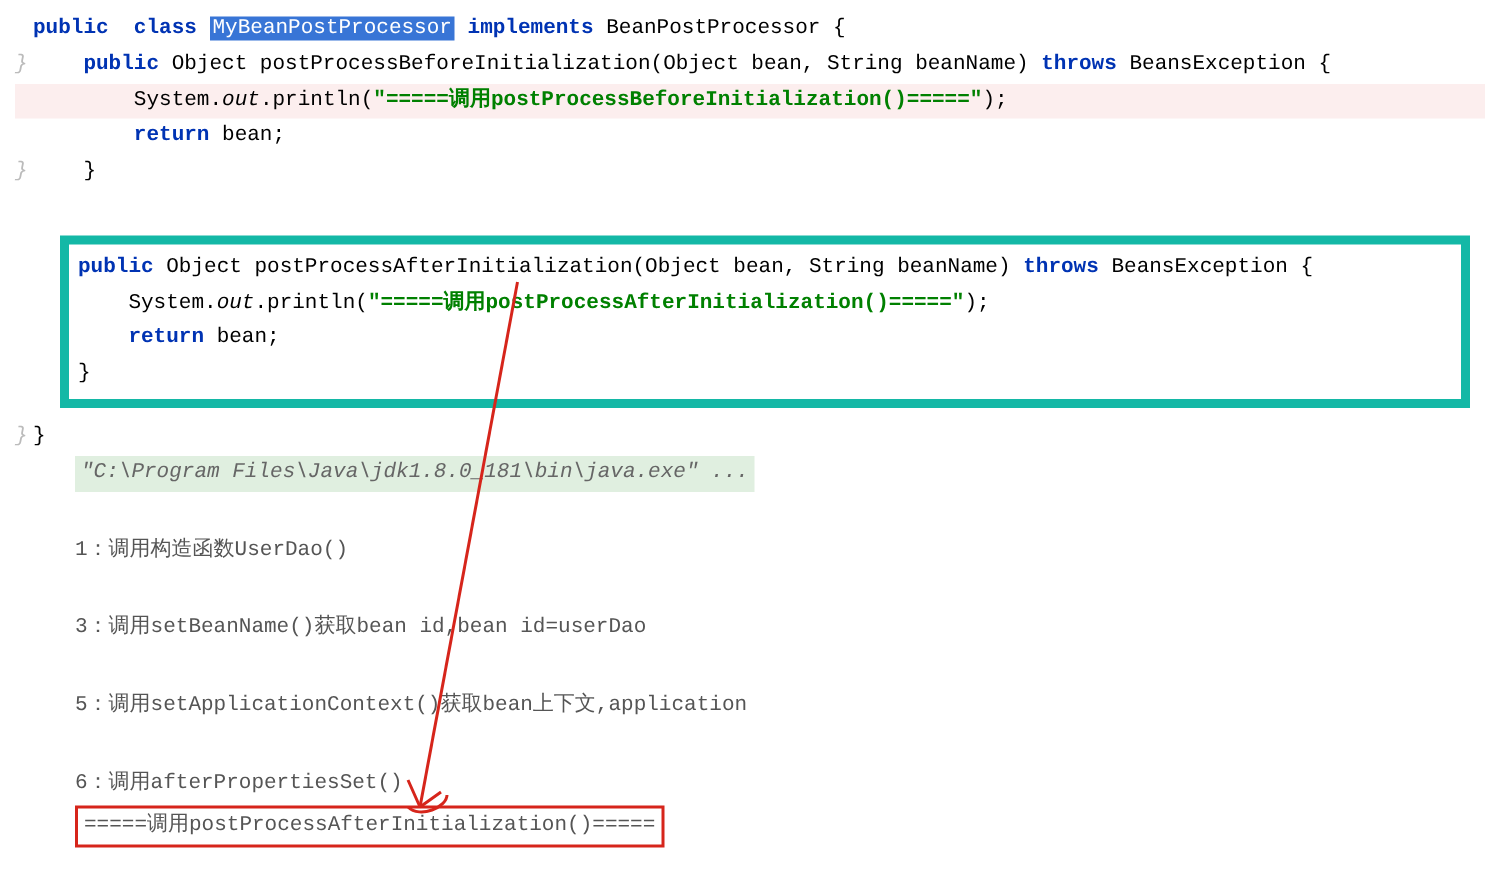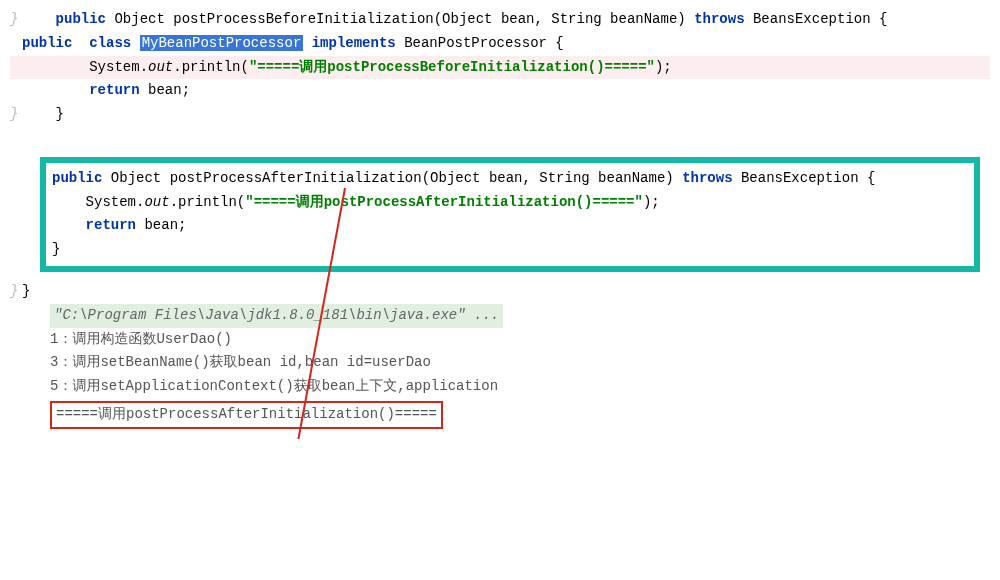--- a/index.html
+++ b/index.html
@@ -32,20 +32,21 @@
     font-family: "Courier New", Consolas, monospace;
   }
   .output-block .hdr {
     background: #e0efe0;
     font-style: italic;
     display: inline-block;
     padding: 0 4px;
   }
   .output-line {
     color: #555;
+    margin-top: 28px;
   }
   .red-box-out {
     border: 2px solid #d6251b;
     padding: 0 4px;
     margin: 2px 0;
     display: inline-block;
   }
   
   .arrow-svg {
     position: absolute;
@@ -61,23 +62,23 @@
     width:12px;
     color:#bbb;
     font-style:italic;
   }
 </style>
 </head>
 <body>
 
 <div class="container">
 
+<div class="code-line"><span class="gutter"> </span><span class="kw">public</span>  <span class="kw">class</span> <span class="highlighted-name">MyBeanPostProcessor</span> <span class="kw">implements</span> <span>BeanPostProcessor {</span></div>
+
 <div class="code-line"><span class="gutter">}</span>    <span class="kw">public</span><span> Object postProcessBeforeInitialization(Object bean, String beanName) </span><span class="kw">throws</span><span> BeansException {</span></div>
-
-<div class="code-line"><span class="gutter"> </span><span class="kw">public</span>  <span class="kw">class</span> <span class="highlighted-name">MyBeanPostProcessor</span> <span class="kw">implements</span> <span>BeanPostProcessor {</span></div>
 
 <span class="pink-bg code-line"><span class="gutter"> </span>        <span>System.</span><span class="out-italic">out</span><span>.println(</span><span class="string">"=====调用postProcessBeforeInitialization()====="</span><span>);</span></span>
 
 <div class="code-line"><span class="gutter"> </span>        <span class="kw">return</span><span> bean;</span></div>
 <div class="code-line"><span class="gutter">}</span>    <span>}</span></div>
 
 <div class="code-line"> </div>
 
 <div class="red-box">
 <div class="code-line"><span class="kw">public</span><span> Object postProcessAfterInitialization(Object bean, String beanName) </span><span class="kw">throws</span><span> BeansException {</span></div>
@@ -86,20 +87,21 @@
 <div class="code-line"><span>}</span></div>
 </div>
 
 <div class="code-line"><span class="gutter">}</span><span>}</span></div>
 
 <div class="output-block">
   <div><span class="hdr">"C:\Program Files\Java\jdk1.8.0_181\bin\java.exe" ...</span></div>
   <div class="output-line">1：调用构造函数UserDao()</div>
   <div class="output-line">3：调用setBeanName()获取bean id,bean id=userDao</div>
   <div class="output-line">5：调用setApplicationContext()获取bean上下文,application</div>
+  <div class="output-line">6：调用afterPropertiesSet()</div>
   <div><span class="red-box-out output-line">=====调用postProcessAfterInitialization()=====</span></div>
 </div>
 
 <svg class="arrow-svg" viewBox="0 0 140 390">
   <path d="M 95 10 L 30 360" stroke="#d6251b" stroke-width="2" fill="none"></path>
   <path d="M 30 360 L 22 342 M 30 360 L 44 350 M 22 360 C 30 368 48 360 48 352" stroke="#d6251b" stroke-width="2" fill="none"></path>
 </svg>
 
 </div>
 

